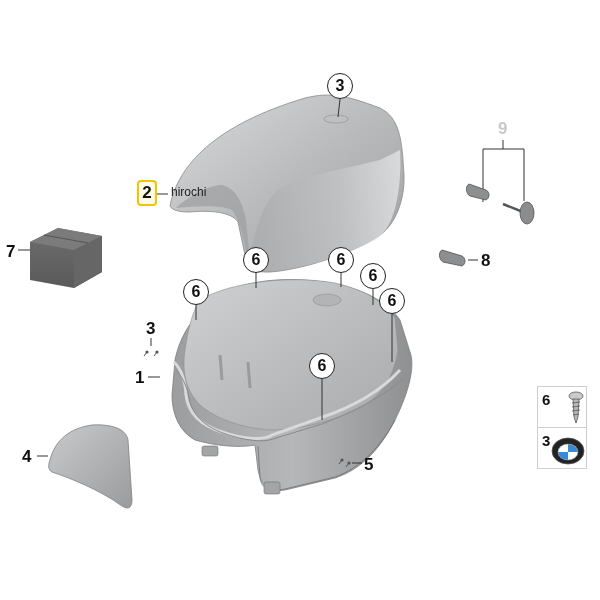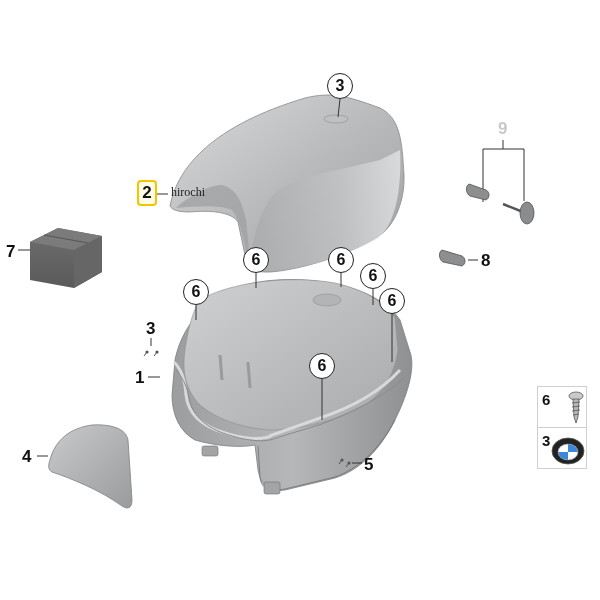--- a/index.html
+++ b/index.html
@@ -1,21 +1,21 @@
 <!DOCTYPE html>
 <html><head>
   <meta charset="utf-8">
   <style>
     html, body { margin: 0; padding: 0; background: #ffffff; }
     body { width: 600px; height: 600px; position: relative; overflow: hidden; font-family: "Liberation Sans", sans-serif; }
     #stage { position: absolute; left: 0; top: 0; width: 600px; height: 600px; }
     .lbl { position: absolute; font-weight: bold; font-size: 17px; color: #111; line-height: 1; font-family: "Liberation Sans", sans-serif; }
     .circ { position: absolute; width: 26px; height: 26px; border: 1.6px solid #222; border-radius: 50%; background: #fff; display: flex; align-items: center; justify-content: center; font-weight: bold; font-size: 16px; color: #111; box-sizing: border-box; font-family: "Liberation Sans", sans-serif; }
     .hl { position: absolute; left: 137px; top: 180px; width: 20px; height: 26px; border: 2.5px solid #f5c400; border-radius: 4px; box-sizing: border-box; display: flex; align-items: center; justify-content: center; font-weight: bold; font-size: 17px; color: #111; background: #fffbe6; }
-    .wm { position: absolute; left: 171px; top: 185px; font-size: 12px; color: #222; font-family: Liberation Serif, serif; }
+    .wm { position: absolute; left: 171px; top: 185px; font-size: 12px; color: #222; font-family: Liberation Sans, sans-serif; }
     .gray9 { color: #c8c8c8; font-weight: bold; }
     .legend { position: absolute; left: 537px; top: 386px; width: 50px; height: 83px; border: 1px solid #cfcfcf; box-sizing: border-box; }
     .legend .cell { position: relative; height: 41px; border-bottom: 1px solid #cfcfcf; box-sizing: border-box; }
     .legend .cell:last-child { border-bottom: none; }
     .legend .num { position: absolute; left: 4px; top: 4px; font-weight: bold; font-size: 15px; color: #111; }
   </style>
 </head>
 <body>
 
 <div id="stage">

